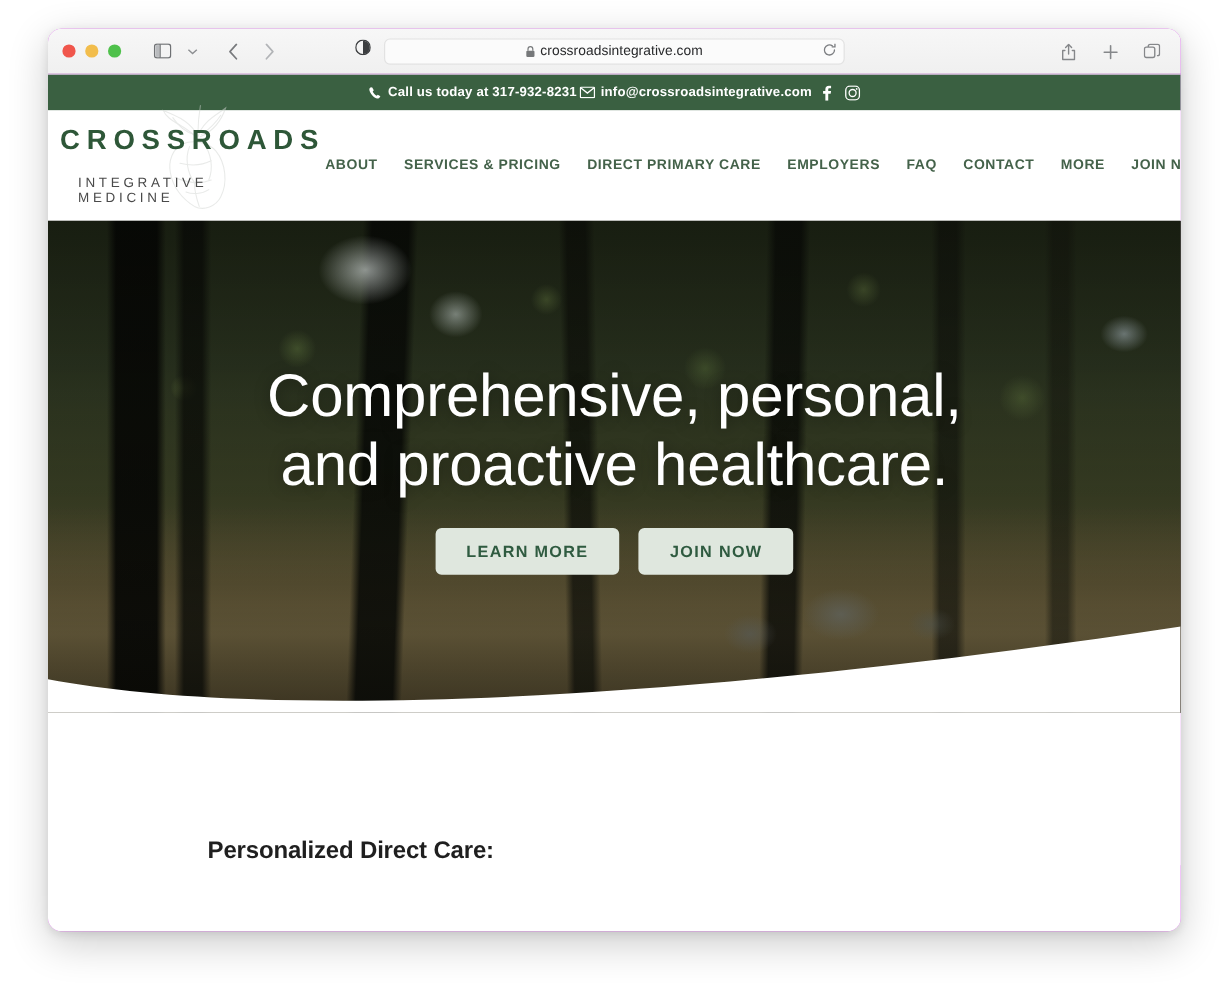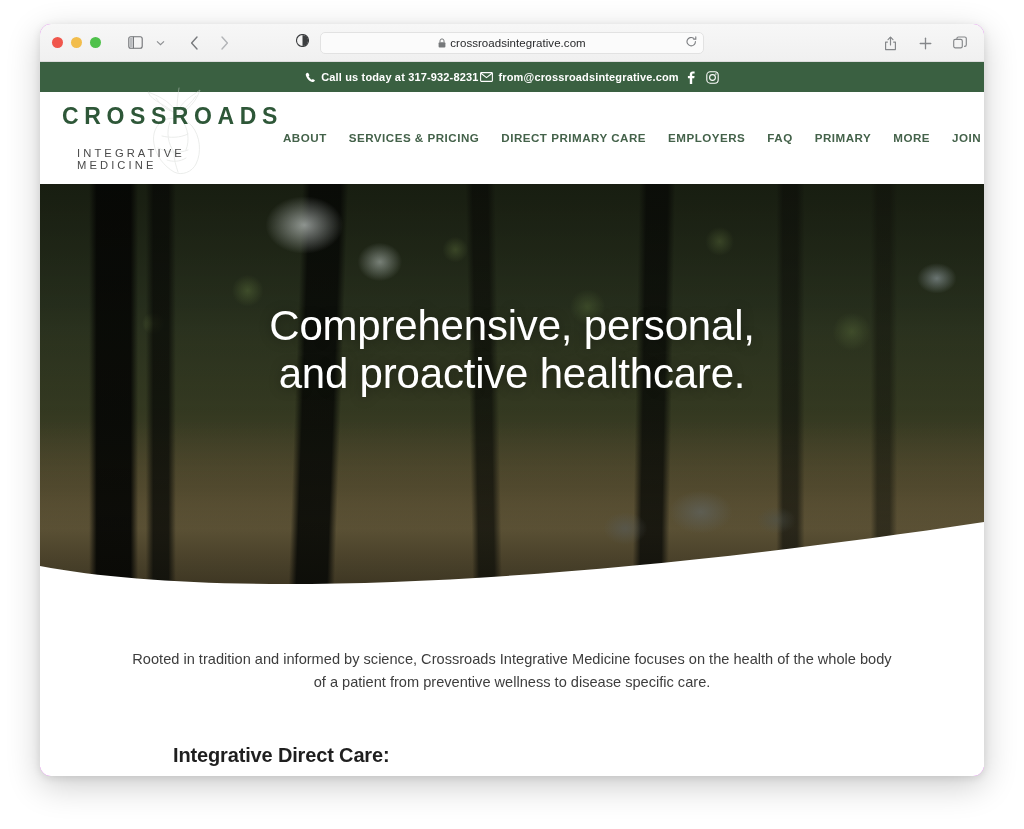--- a/index.html
+++ b/index.html
@@ -132,21 +132,21 @@
   .topbar .socials { display: flex; align-items: center; gap: 11px; margin-left: 6px; }
   .topbar svg { display: block; }
 
   
   .site-header {
     position: relative;
     height: 92px;
     background: #ffffff;
     display: flex;
     align-items: center;
-    padding-left: 30px;
+    padding-left: 18px;
     box-sizing: border-box;
   }
   .logo-block {
     position: relative;
     display: flex;
     flex-direction: column;
     align-items: center;
     justify-content: center;
     width: 200px;
     height: 92px;
@@ -254,21 +254,21 @@
   }
   .hero-content {
     position: absolute;
     left: 0; right: 0;
     top: 118px;
     text-align: center;
     z-index: 3;
   }
   .hero-title {
     color: #ffffff;
-    font-size: 42px;
+    font-size: 50px;
     font-weight: normal;
     line-height: 1.14;
     letter-spacing: -0.2px;
     text-shadow: 0 1px 12px rgba(0,0,0,0.35);
   }
   .hero-buttons {
     margin-top: 24px;
     display: flex;
     justify-content: center;
     gap: 16px;
@@ -416,21 +416,21 @@
           </span>
           <span>Call us today at 317-932-8231</span>
         </div>
         <div class="item">
           <span>
             <svg width="13" height="10" viewBox="0 0 13 10" fill="none" stroke="#ffffff" stroke-width="1.1">
               <rect x="0.6" y="0.6" width="11.8" height="8.8" rx="0.8"></rect>
               <polyline points="0.9,1.2 6.5,5.6 12.1,1.2"></polyline>
             </svg>
           </span>
-          <span>from@crossroadsintegrative.com</span>
+          <span>info@crossroadsintegrative.com</span>
         </div>
         <div class="socials">
           <span>
             <svg width="8" height="13" viewBox="0 0 8 13" fill="#ffffff">
               <path d="M5.2 13 V7.2 H7.2 L7.6 4.9 H5.2 V3.6 C5.2 3 5.4 2.6 6.3 2.6 H7.6 V0.5 C7.3 0.5 6.5 0.4 5.7 0.4 C3.9 0.4 2.8 1.4 2.8 3.3 V4.9 H0.9 V7.2 H2.8 V13 Z"></path>
             </svg>
           </span>
           <span>
             <svg width="13" height="13" viewBox="0 0 13 13" fill="none" stroke="#ffffff" stroke-width="1.1">
               <rect x="0.8" y="0.8" width="11.4" height="11.4" rx="3.4"></rect>
@@ -462,45 +462,48 @@
           <div class="logo-main">CROSSROADS</div>
           <div class="logo-sub">INTEGRATIVE MEDICINE</div>
         </div>
 
         <div class="main-nav">
           <div class="nav-item">ABOUT</div>
           <div class="nav-item">SERVICES &amp; PRICING</div>
           <div class="nav-item">DIRECT PRIMARY CARE</div>
           <div class="nav-item">EMPLOYERS</div>
           <div class="nav-item">FAQ</div>
-          <div class="nav-item">PRIMARY</div>
+          <div class="nav-item">CONTACT</div>
           <div class="nav-item">MORE</div>
           <div class="nav-item">JOIN NOW</div>
         </div>
       </div>
 
       <div class="hero">
         <div class="hero-photo"></div>
 
         <svg class="hero-curve" viewBox="0 0 944 92" preserveAspectRatio="none">
           <path d="M0 62 C180 96 520 82 944 18 L944 92 L0 92 Z" fill="#ffffff"></path>
         </svg>
 
         <div class="hero-content">
           <div class="hero-title">
             <div>Comprehensive, personal,</div>
             <div>and proactive healthcare.</div>
           </div>
+          <div class="hero-buttons">
+            <div class="hero-btn">LEARN MORE</div>
+            <div class="hero-btn">JOIN NOW</div>
+          </div>
         </div>
       </div>
 
       <div class="intro-section">
-        <div class="intro-text">Rooted in tradition and informed by science, Crossroads Integrative Medicine focuses on the health of the whole body of a patient from preventive wellness to disease specific care.</div>
         <div class="columns">
           <div class="col">
-            <div class="col-heading">Integrative Direct Care:</div>
+            <div class="col-heading">Personalized Direct Care:</div>
           </div>
         </div>
       </div>
 
     </div>
   </div>
 </div>
 
 </body></html>

